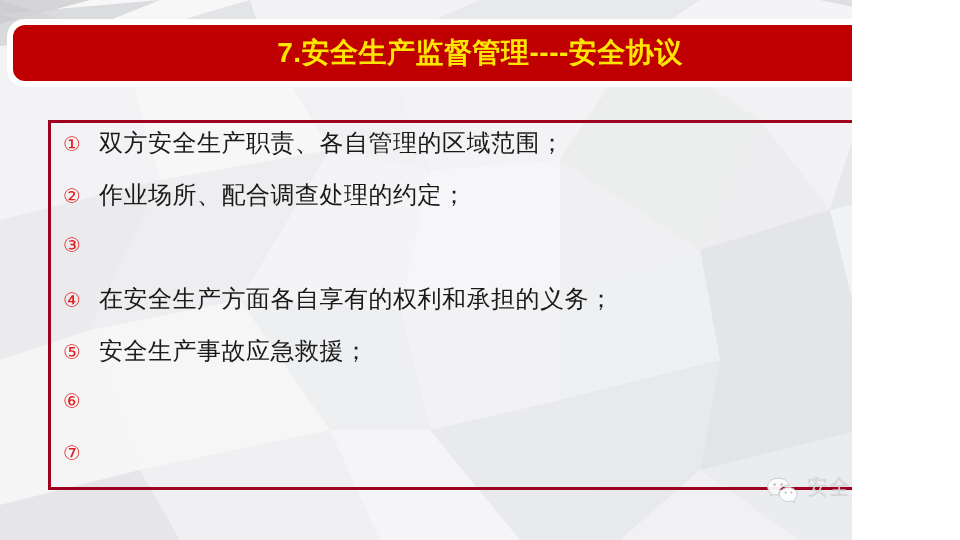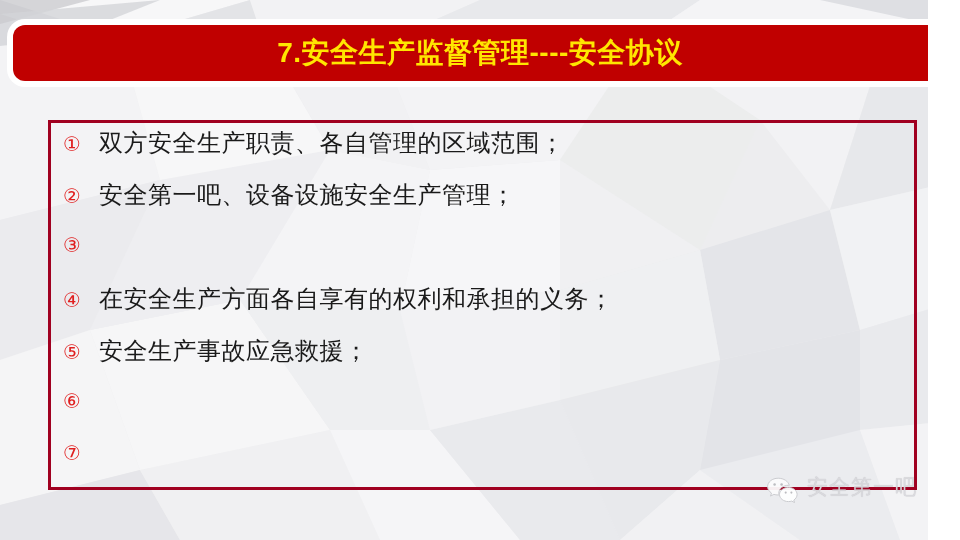--- a/index.html
+++ b/index.html
@@ -8,21 +8,21 @@
   }
   body {
     width: 960px;
     height: 540px;
     overflow: hidden;
     font-family: "Liberation Sans", "DejaVu Sans", sans-serif;
   }
 
   #slide {
     position: relative;
-    width: 928px;
+    width: 852px;
     height: 540px;
     background: #ededef;
     overflow: hidden;
   }
 
   
   #bg-poly {
     position: absolute;
     left: 0; top: 0;
     width: 960px;
@@ -181,21 +181,21 @@
   <div id="content-box">
     <ul id="agreement-list">
 
       <li class="agreement-item">
         <span class="item-marker">①</span>
         <span class="item-text">双方安全生产职责、各自管理的区域范围；</span>
       </li>
 
       <li class="agreement-item">
         <span class="item-marker">②</span>
-        <span class="item-text">安全第一吧、设备设施安全生产管理；</span>
+        <span class="item-text">作业场所、配合调查处理的约定；</span>
       </li>
 
       <li class="agreement-item">
         <span class="item-marker">③</span>
       </li>
 
       <li class="agreement-item">
         <span class="item-marker">④</span>
         <span class="item-text">在安全生产方面各自享有的权利和承担的义务；</span>
       </li>

